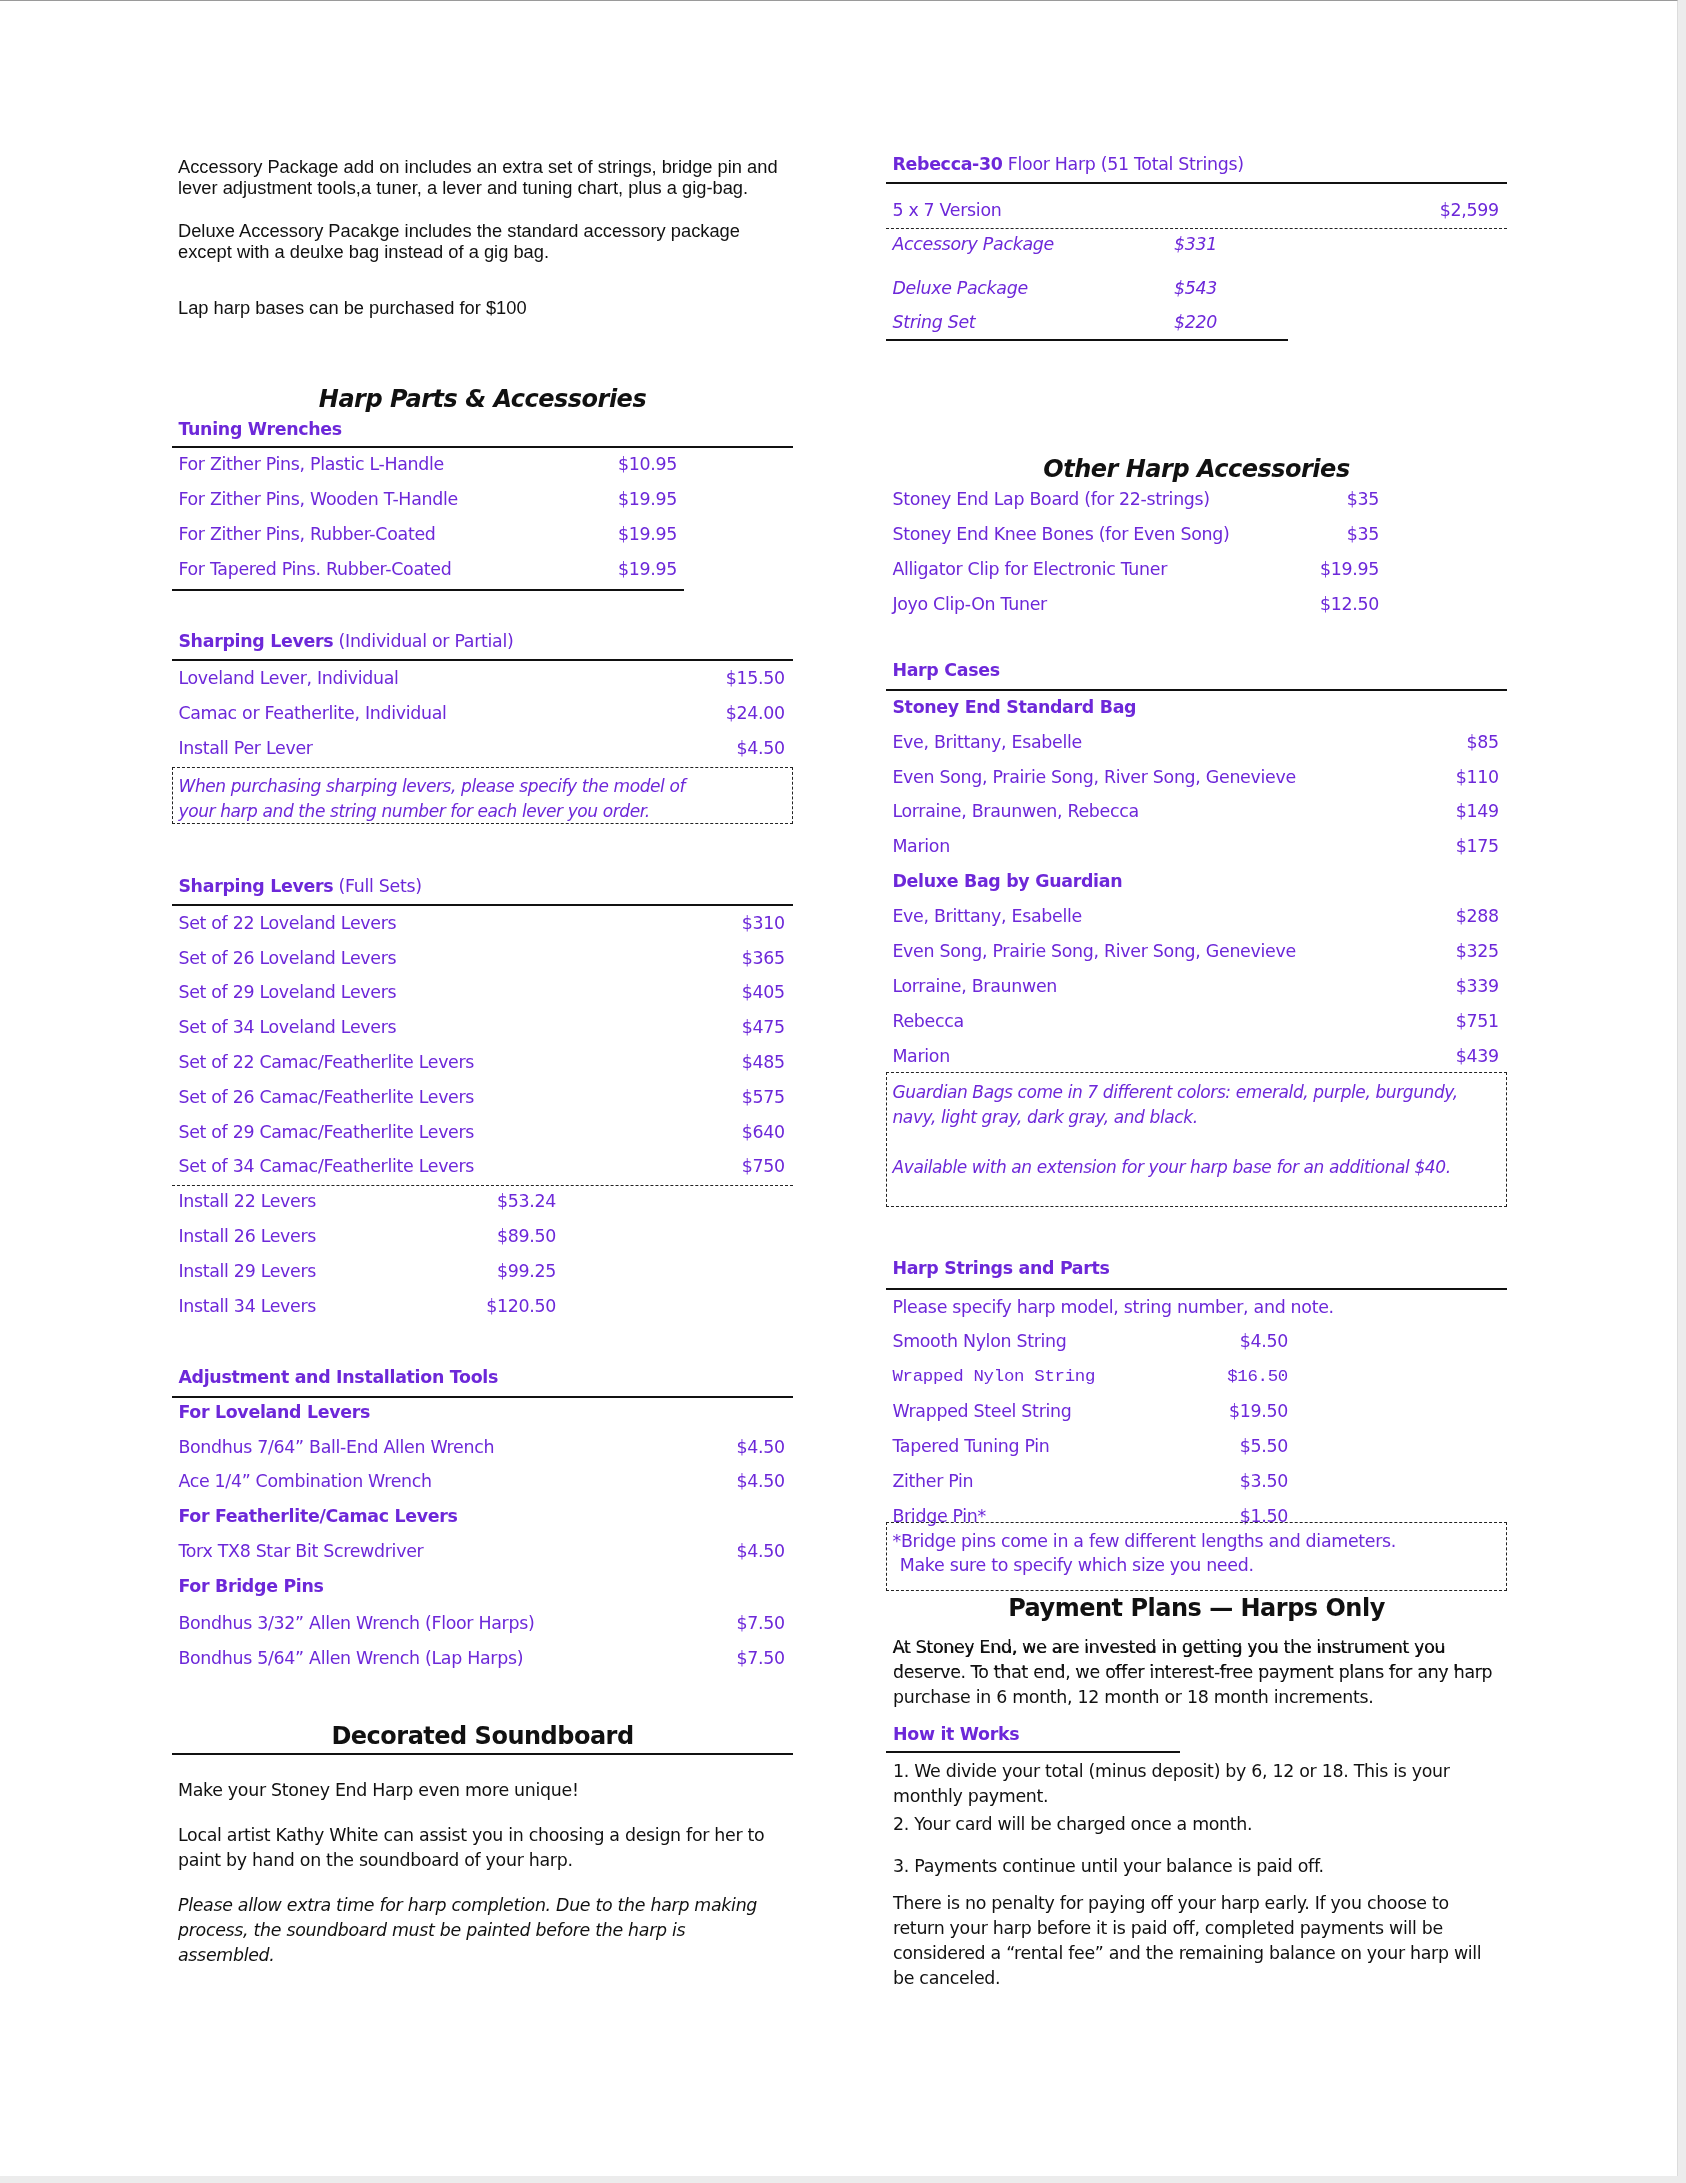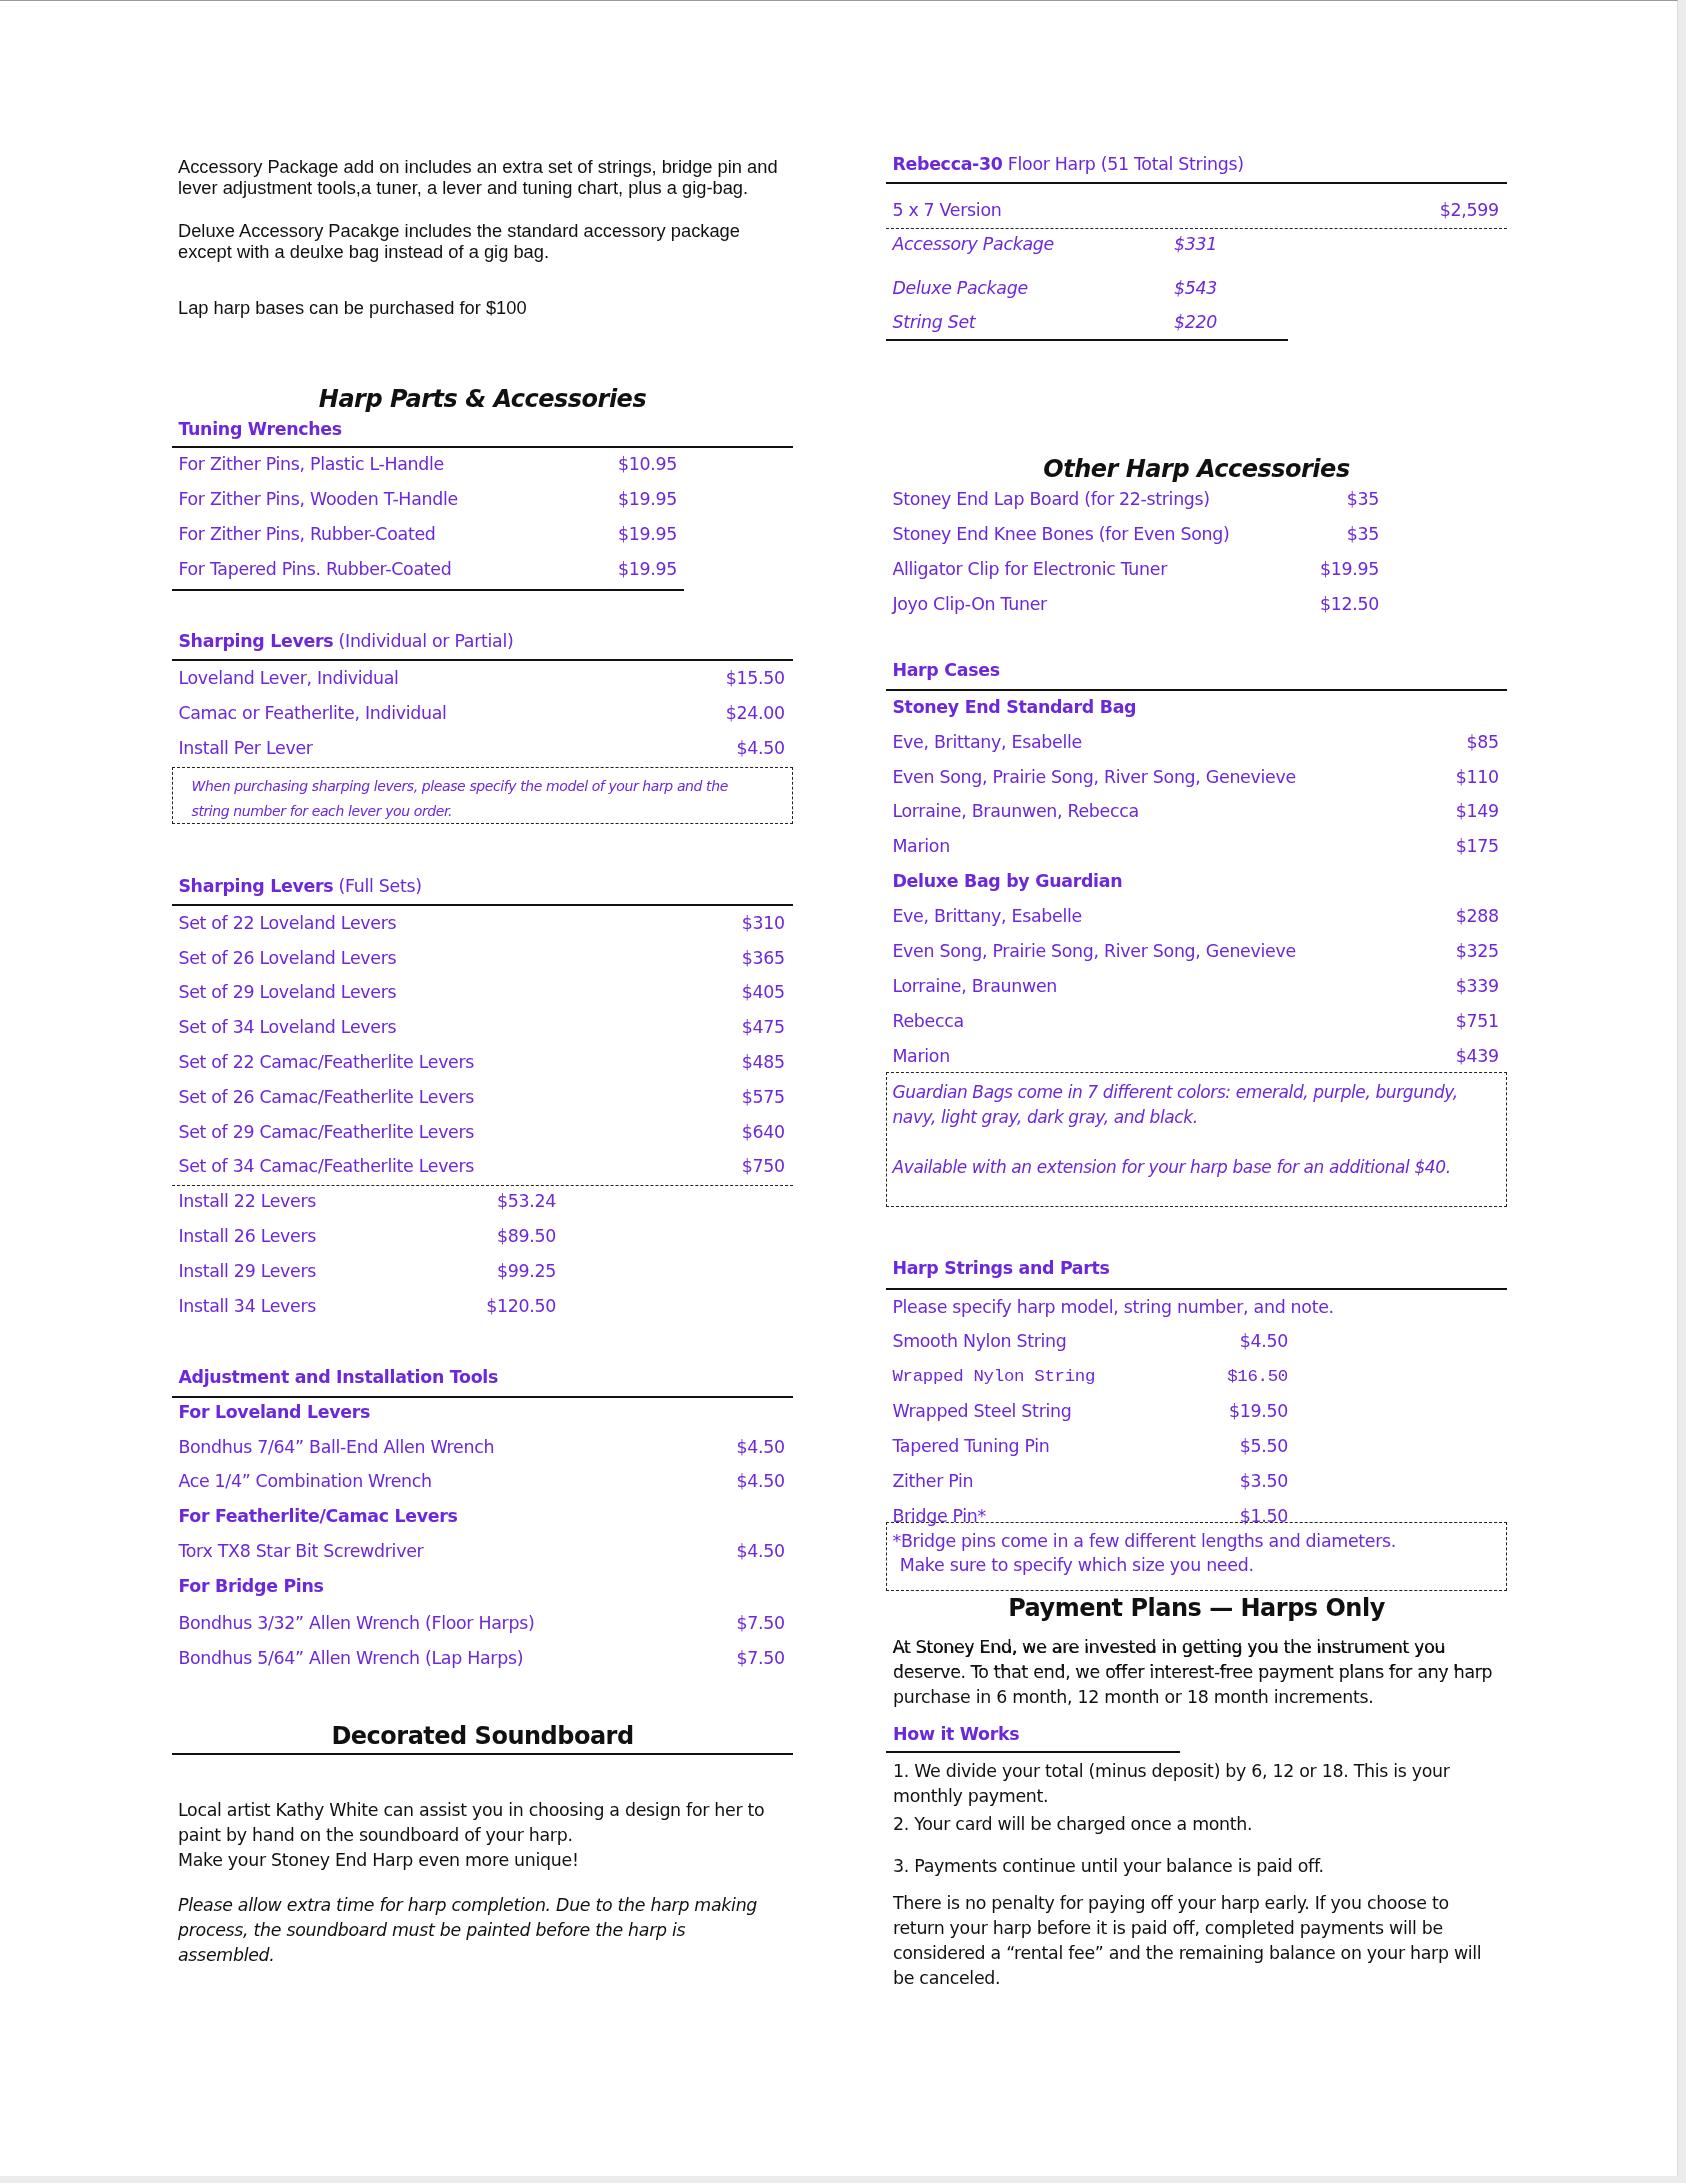--- a/index.html
+++ b/index.html
@@ -72,21 +72,21 @@
         <div class="row" style="top: 70px; width: 621px;">
           <span style="position: absolute; left: 6.4px;">Camac or Featherlite, Individual</span>
           <span class="price" style="right: 8.2px;">$24.00</span>
         </div>
         <div class="row" style="top: 105px; width: 621px;">
           <span style="position: absolute; left: 6.4px;">Install Per Lever</span>
           <span class="price" style="right: 8.2px;">$4.50</span>
         </div>
       </div>
     <div class="dbox" style="left:0; top:141px; width:621px; height:57px;">
-      <div class="i" style="position:absolute; left:5.5px; top:5.5px; width:548px; font-size:14px; line-height:25px; letter-spacing:-0.4px;margin-left:13px;">When purchasing sharping levers, please specify the model of your harp and the string number for each lever you order.</div>
+      <div class="i" style="position:absolute; left:5.5px; top:5.5px; width:548px; font-size:17px; line-height:25px; letter-spacing:-0.4px;">When purchasing sharping levers, please specify the model of your harp and the string number for each lever you order.</div>
     </div>
   </div>
 
   <div class="abs txt" style="left:172px; top:870px; width:621px; height:457px;">
     <div class="row" style="left:6.4px; height:31px; line-height:31px;">
       <span class="b">Sharping Levers</span><span> (Full Sets)</span>
     </div>
     <div class="hrule" style="left:0; top:33px; width:621px;"></div>
     <div id="lf-rows">
         <div class="row" style="top: 35px; width: 621px;">
@@ -175,22 +175,22 @@
         <div class="row" style="top: 279px; width: 621px;">
           <span style="position: absolute; left: 6.4px;">Bondhus 5/64” Allen Wrench (Lap Harps)</span>
           <span class="price" style="right: 8.2px;">$7.50</span>
         </div>
       </div>
   </div>
 
   <div class="abs heading-b" style="left:172px; top:1720px; width:621px; height:31px; line-height:31px;">Decorated Soundboard</div>
   <div class="hrule" style="left:172px; top:1752px; width:621px;"></div>
   <div class="abs para" style="left:178px; top:1777px; width:603px;">
+    <div>Make your Stoney End Harp even more unique!</div>
     <div style="margin-top:20px;">Local artist Kathy White can assist you in choosing a design for her to paint by hand on the soundboard of your harp.</div>
-    <div>Make your Stoney End Harp even more unique!</div>
     <div class="i" style="margin-top:20px;">Please allow extra time for harp completion. Due to the harp making process, the soundboard must be painted before the harp is assembled.</div>
   </div>
 
   <div class="abs txt" style="left:886px; top:148px; width:621px; height:201px;">
     <div class="row" style="left:6.4px; height:31px; line-height:31px;">
       <span class="b">Rebecca-30</span><span> Floor Harp (51 Total Strings)</span>
     </div>
     <div class="hrule" style="left:0; top:33px; width:621px;"></div>
     <div class="row" style="top:46px; width:621px; height:31px; line-height:31px;">
       <span style="position:absolute; left:6.4px;">5 x 7 Version</span>

